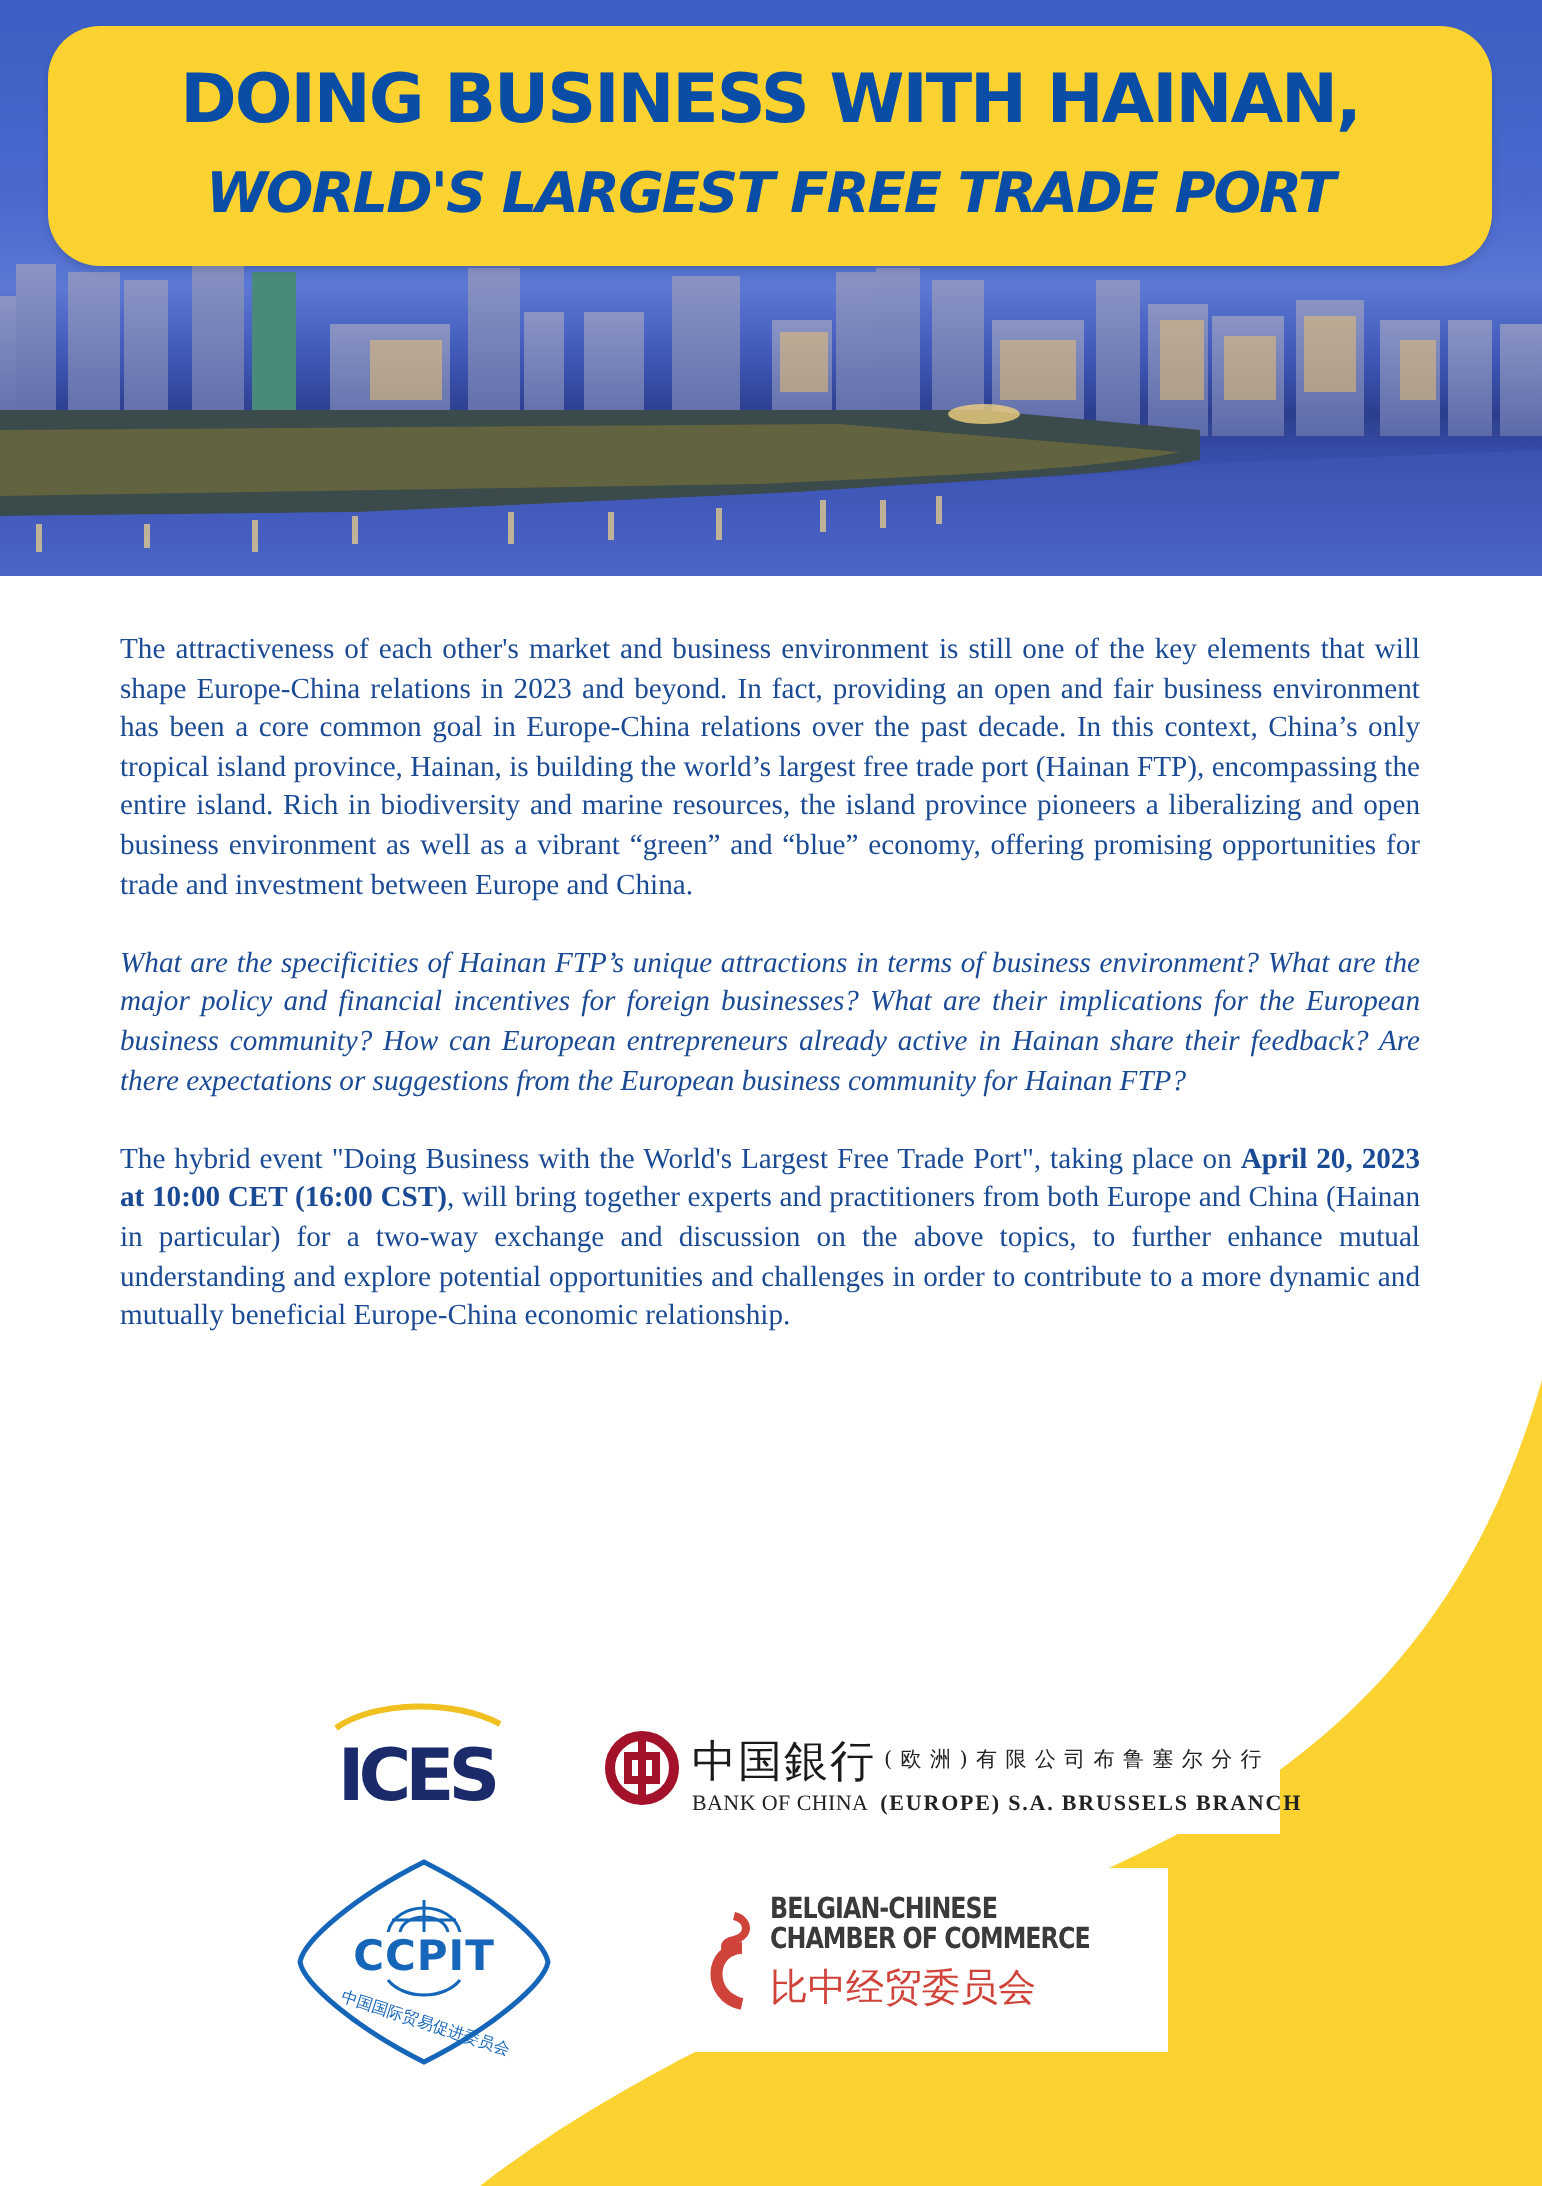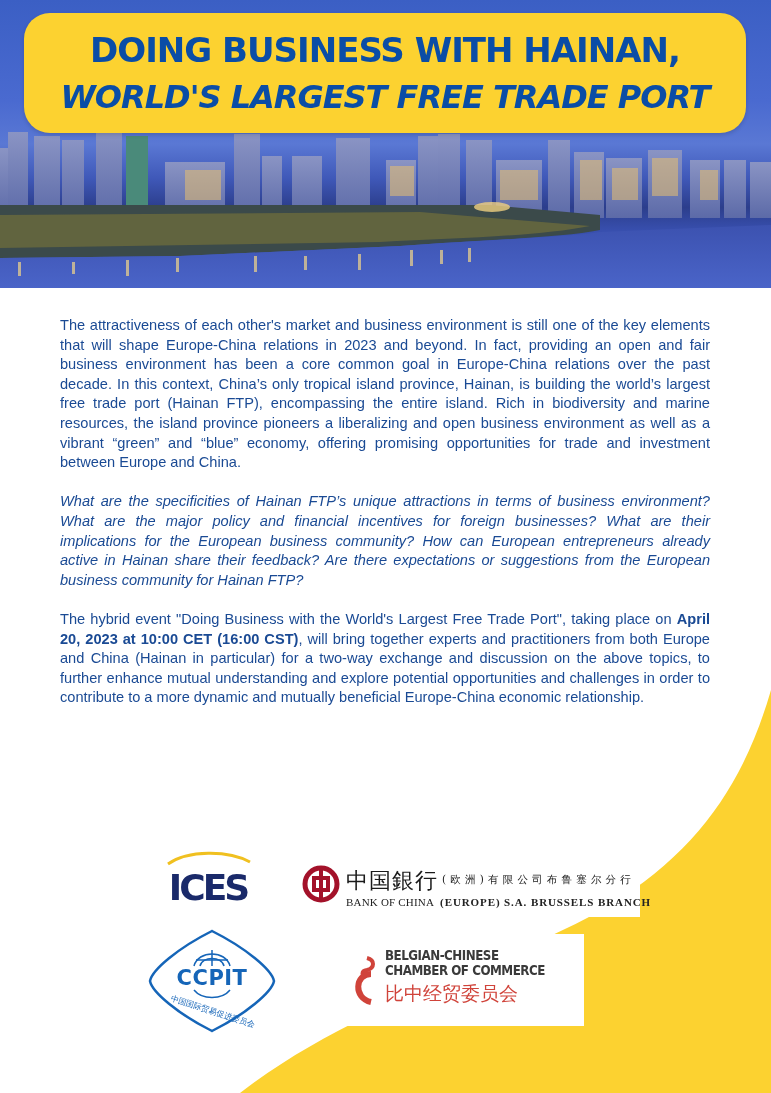--- a/index.html
+++ b/index.html
@@ -23,27 +23,27 @@
     }
     .title-line1 {
       position: absolute; left: 0; right: 0; top: 17px;
       font-family: "DejaVu Sans", sans-serif; font-weight: bold;
       font-size: 34px; letter-spacing: -1px; color: #0a4da6;
       line-height: 40px;
     }
     .title-line2 {
       position: absolute; left: 0; right: 0; top: 64px;
       font-family: "DejaVu Sans", sans-serif; font-weight: bold; font-style: italic;
-      font-size: 32px; letter-spacing: -1px; color: #0a4da6;
+      font-size: 28px; letter-spacing: -1px; color: #0a4da6;
       line-height: 40px;
     }
     
     .content {
       position: absolute; left: 60px; top: 316px; width: 650px;
-      font-family: Liberation Sans, sans-serif;
+      font-family: Liberation Serif, serif;
       font-size: 14.6px; line-height: 19.6px; color: #1a4a94;
       text-align: justify;
     }
     .content p { margin: 0 0 19.6px 0; }
     .content p.italic { font-style: italic; }
     .content strong { font-weight: bold; }
     
     .yellow-shape { position: absolute; left: 0; top: 0; }
     
     .logo { position: absolute; }

